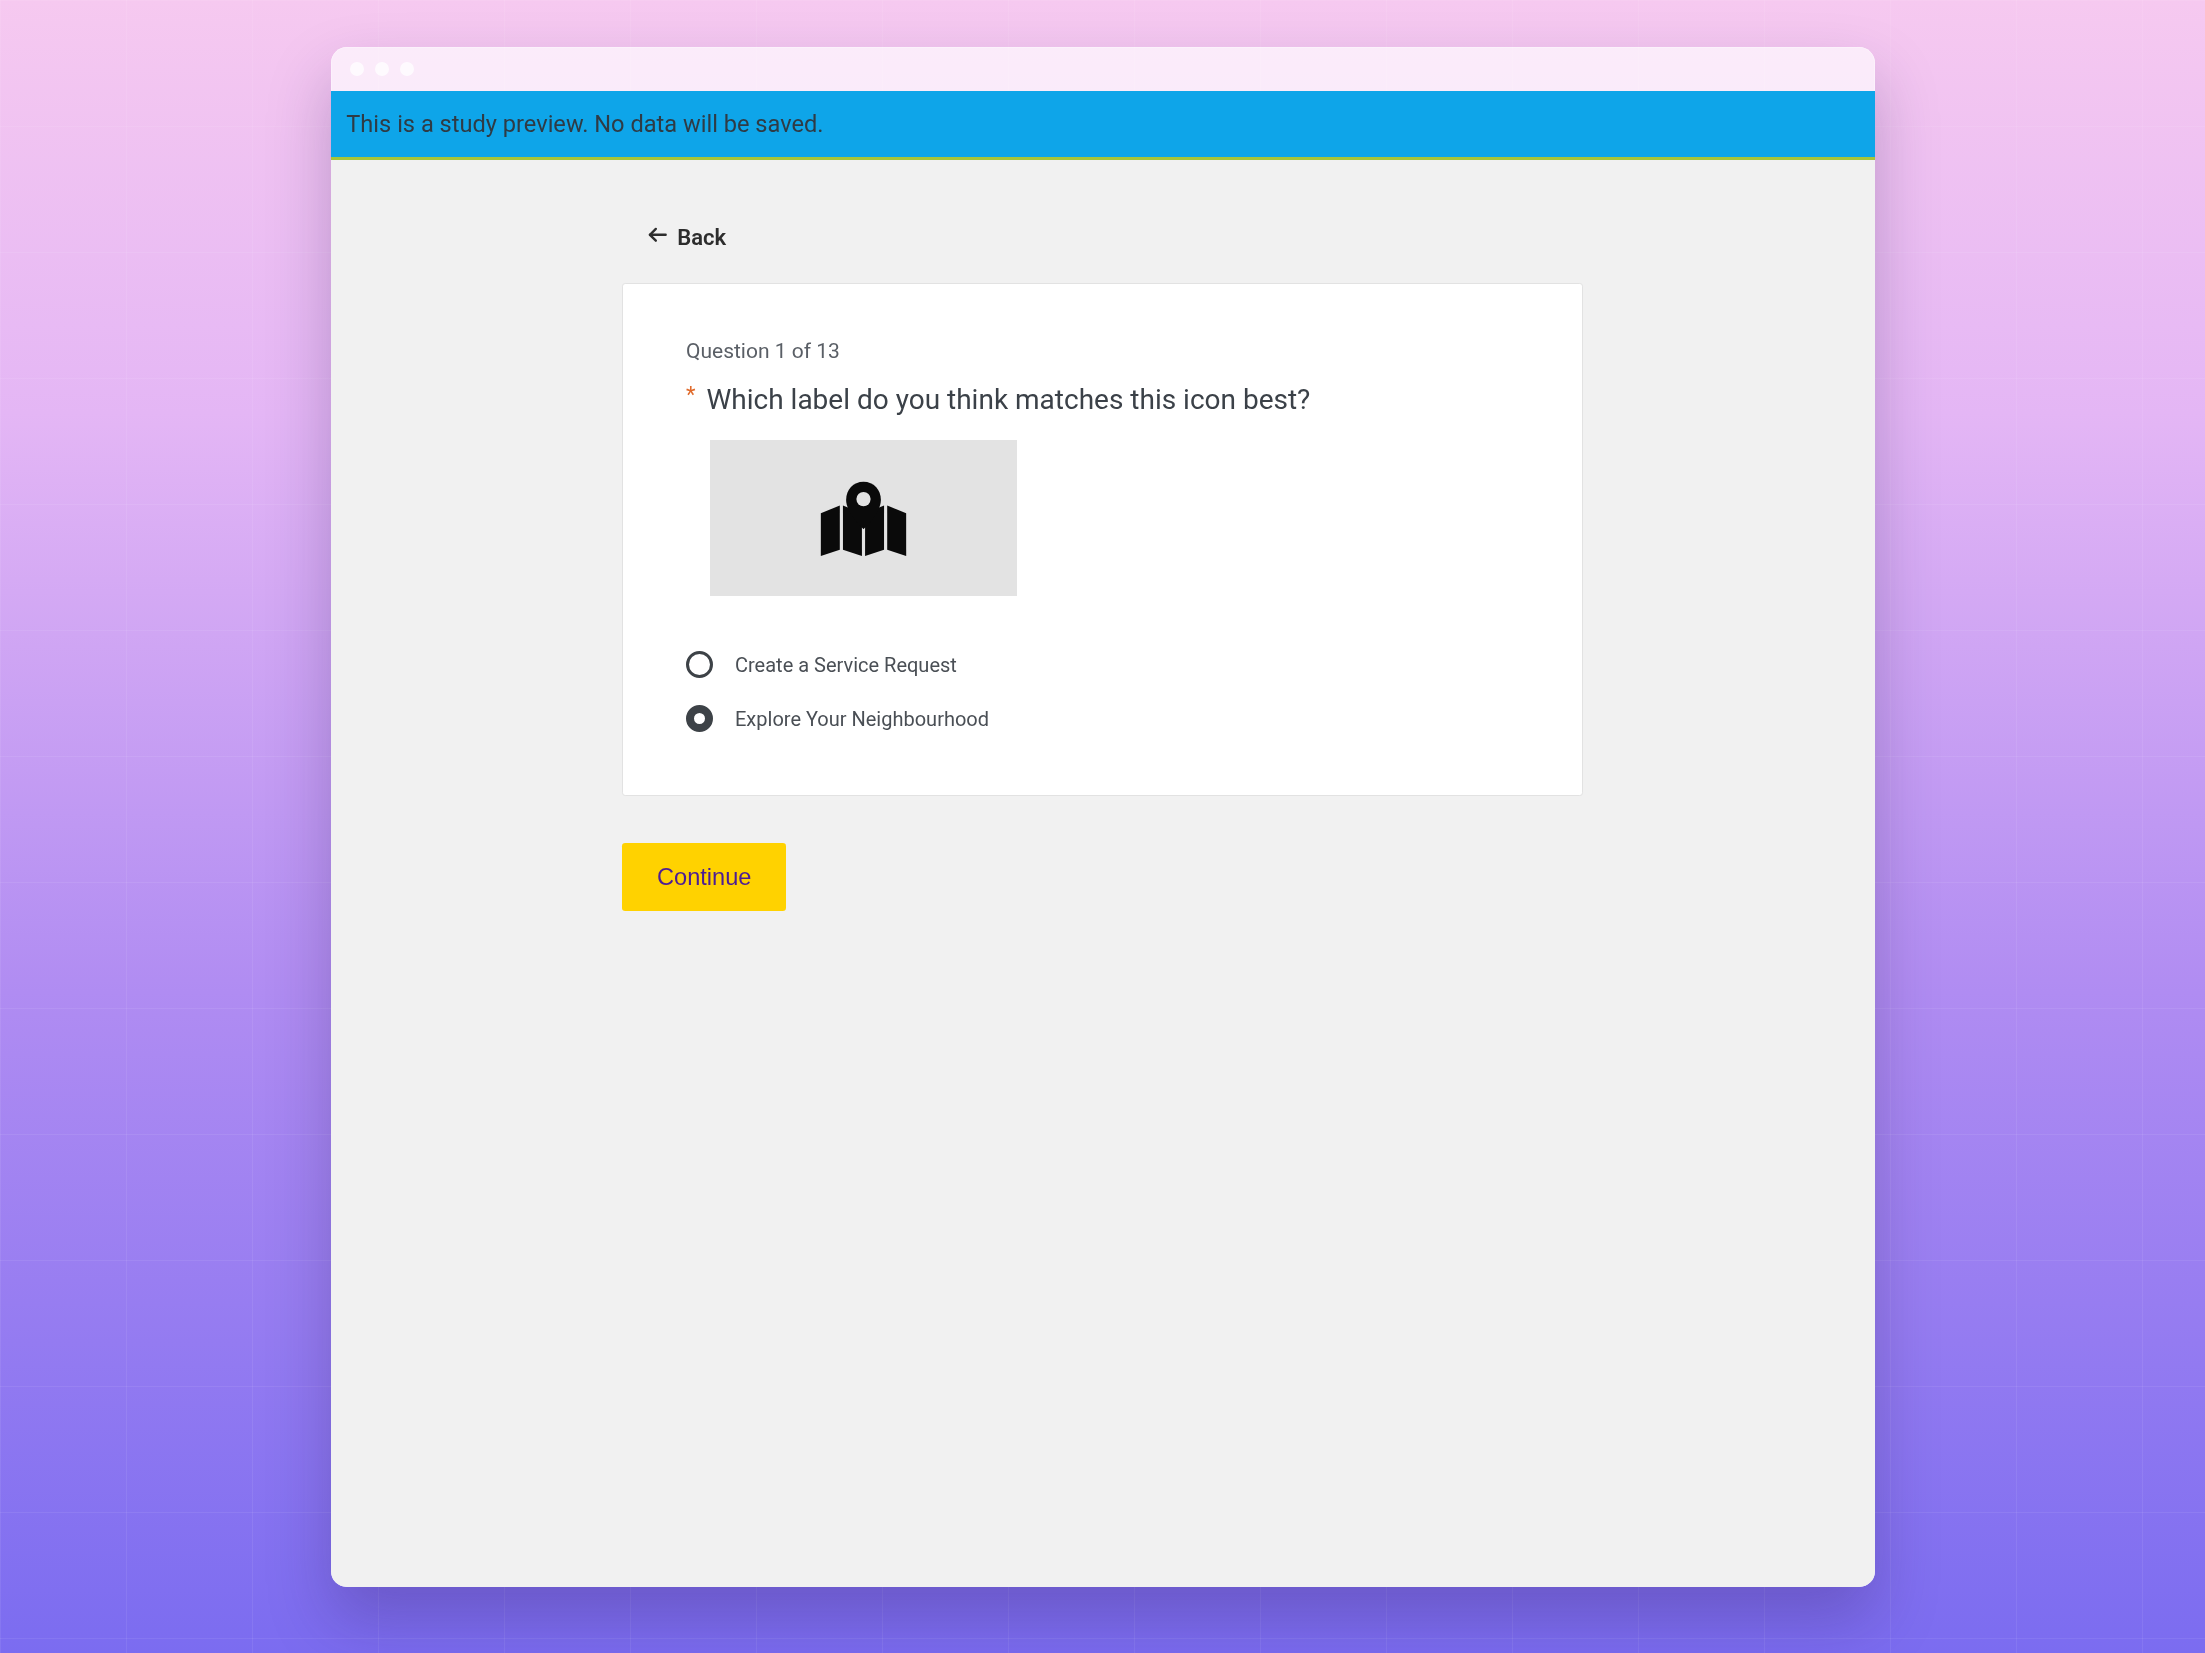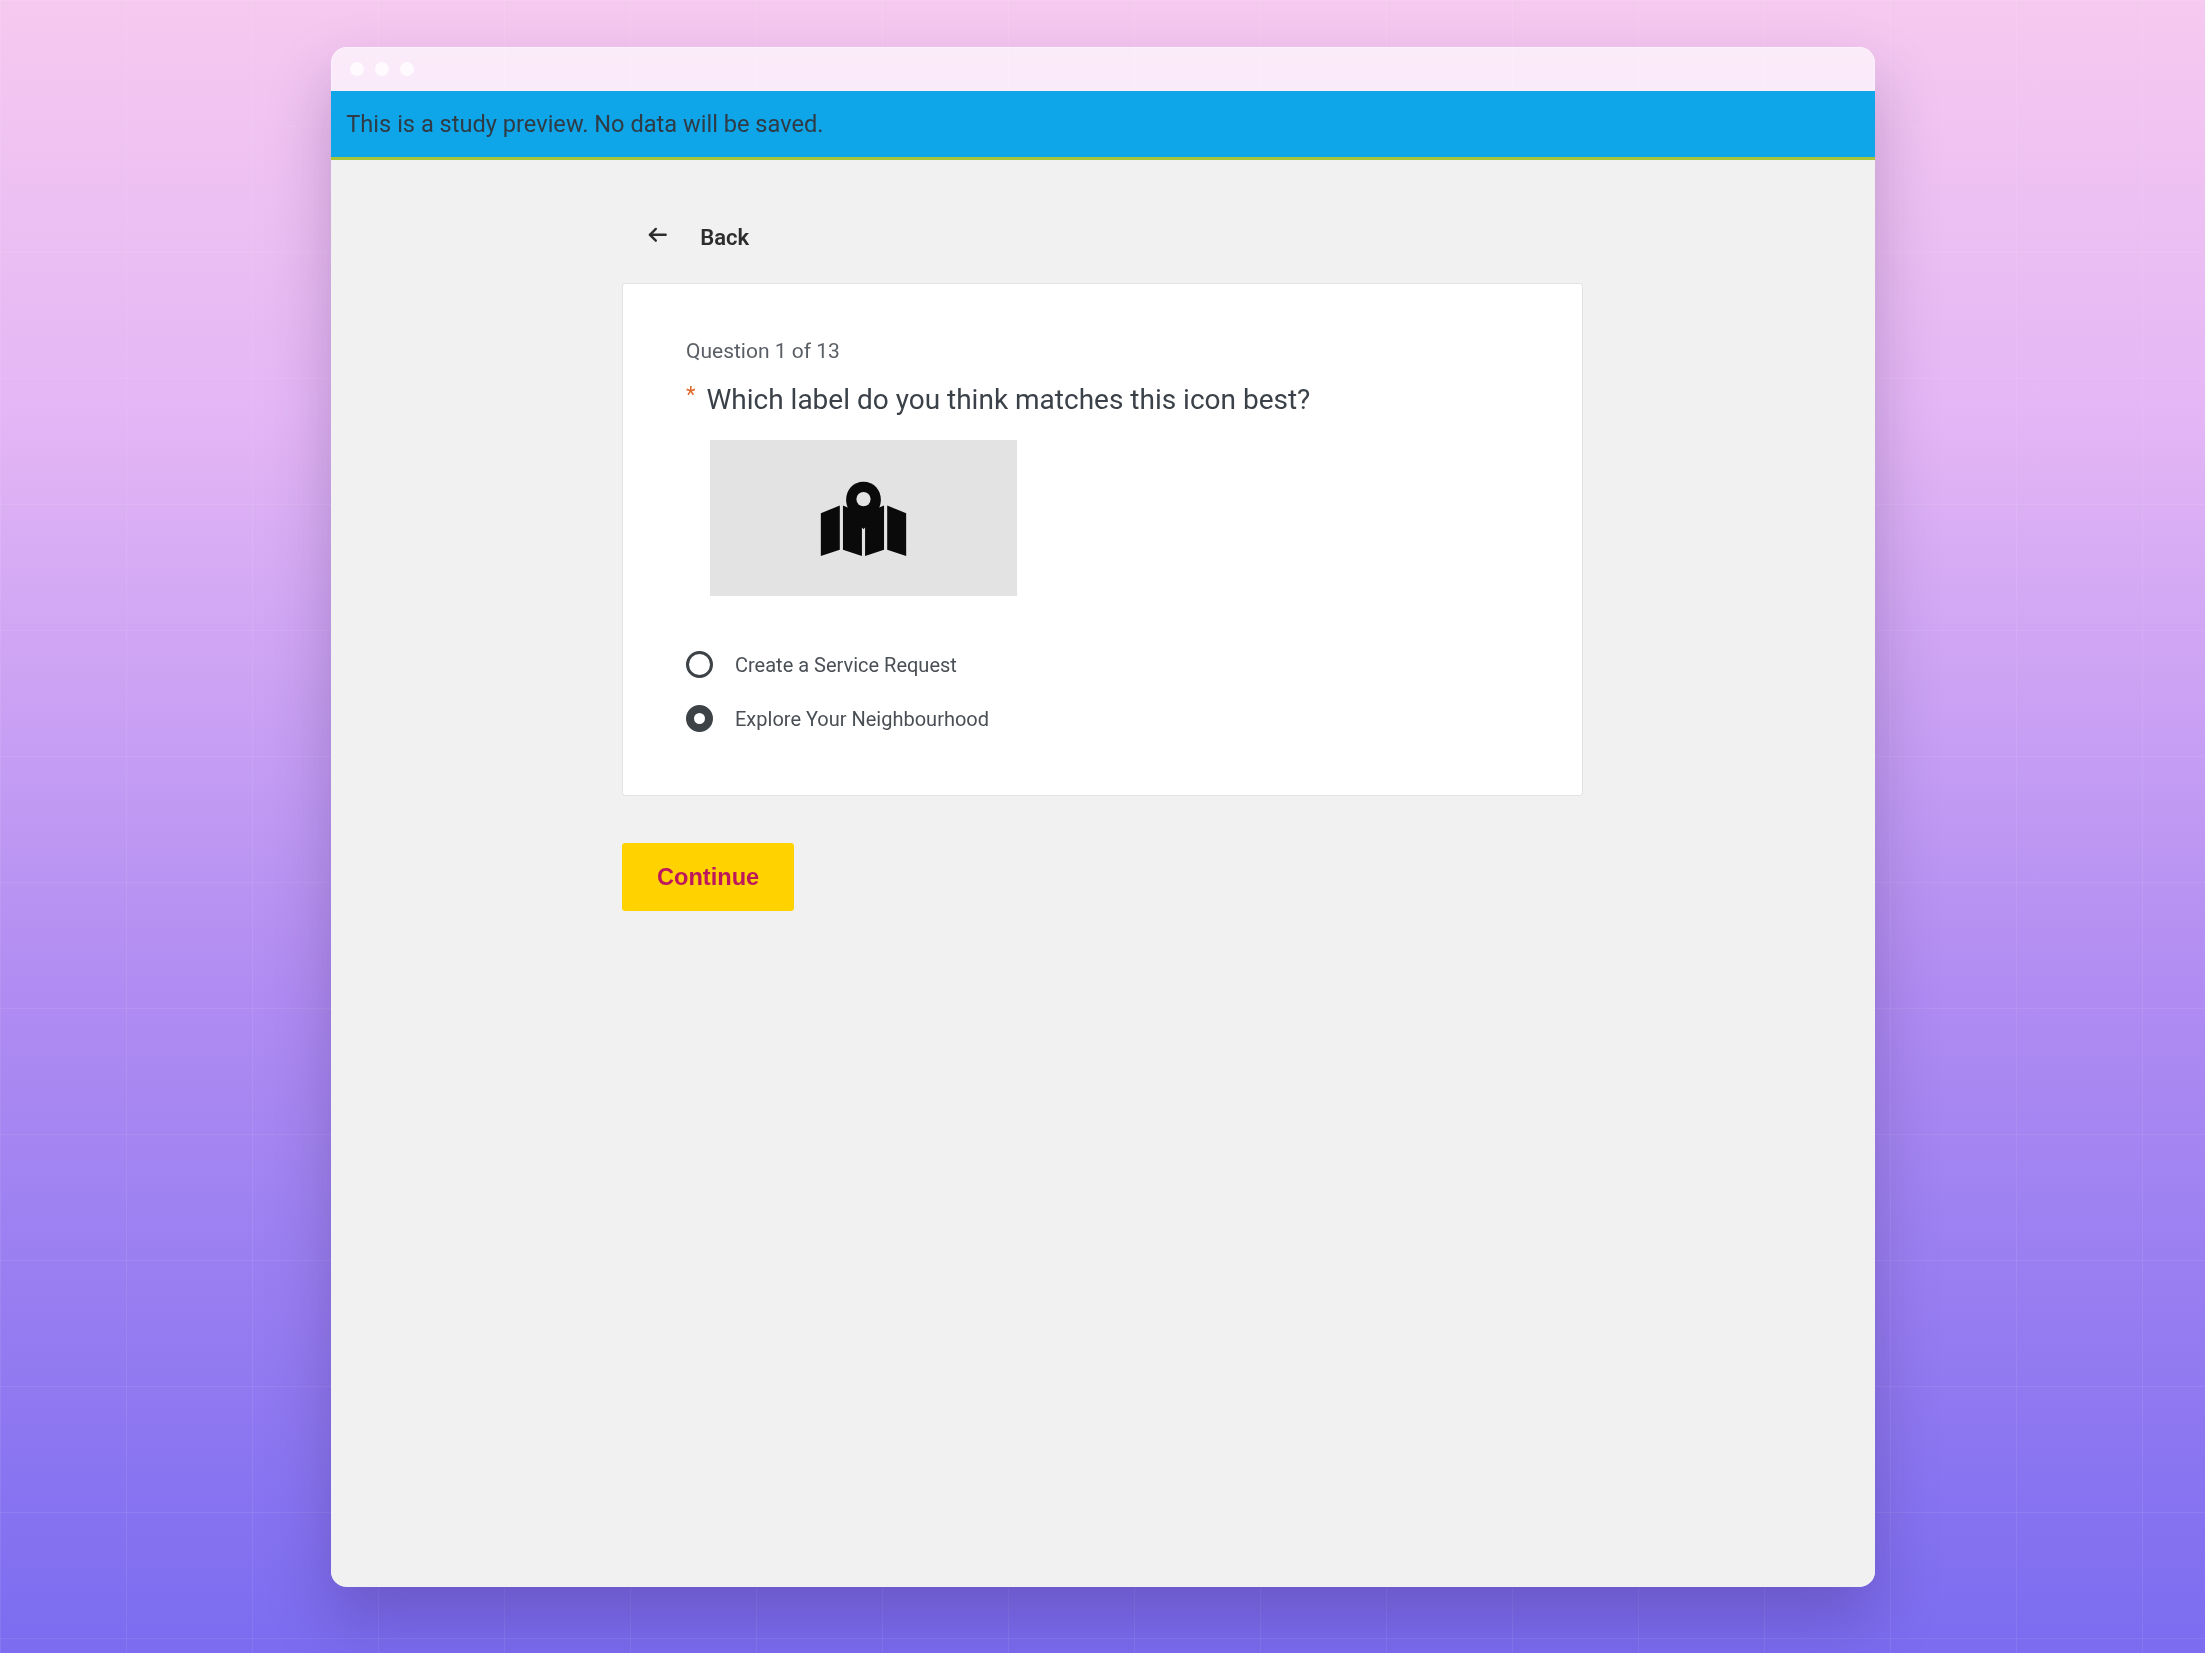--- a/index.html
+++ b/index.html
@@ -60,21 +60,21 @@
     font-size: 23.6px;
   }
   .content-wrap {
     max-width: 1024px;
     margin: 0 auto;
     padding: 47px 31.5px 31.5px 31.5px;
   }
   .back-row {
     display:flex;
     align-items:center;
-    gap: 31px;
+    gap: 8px;
     padding: 15.8px 7.9px 31.5px 23.6px;
     color: #2d2d2d;
     font-size: 22px;
     font-weight: 600;
     cursor: pointer;
     width: fit-content;
   }
   .back-row svg { width: 23.6px; height: 23.6px; }
   .card {
     background: #ffffff;
@@ -121,22 +121,22 @@
     flex-shrink:0;
   }
   .radio.selected {
     border-width: 8.7px;
     border-color: #3d4247;
   }
   .opt-label { color:#4a4f55; font-size: 20px; }
   .continue-btn {
     margin-top: 47px;
     background: #ffd200;
-    color: #be185d;
-    font-weight: 700;
+    color: #4c1d95;
+    font-weight: 400;
     font-size: 23.6px;
     padding: 20.5px 35px;
     border: none;
     border-radius: 3.2px;
     cursor: pointer;
   }
 </style>
 </head>
 <body>
 

